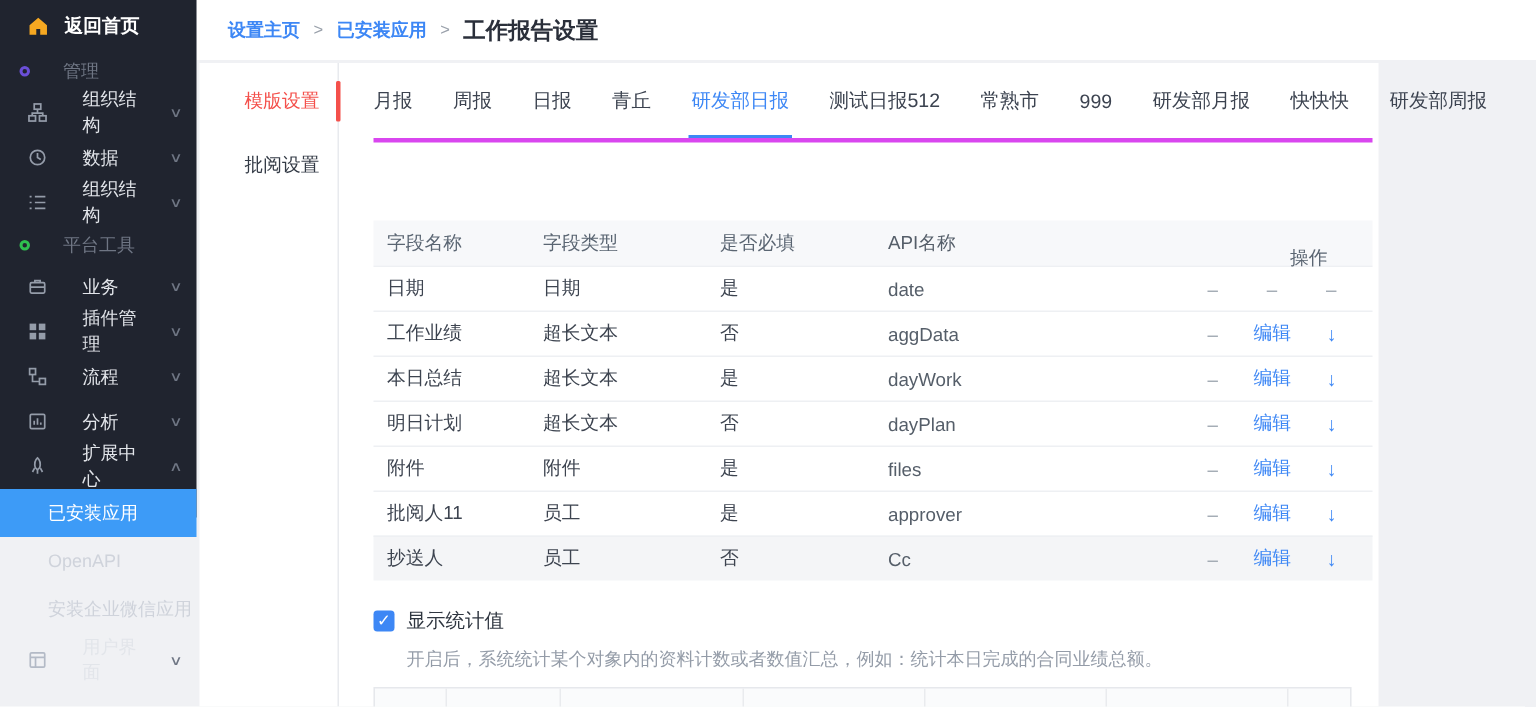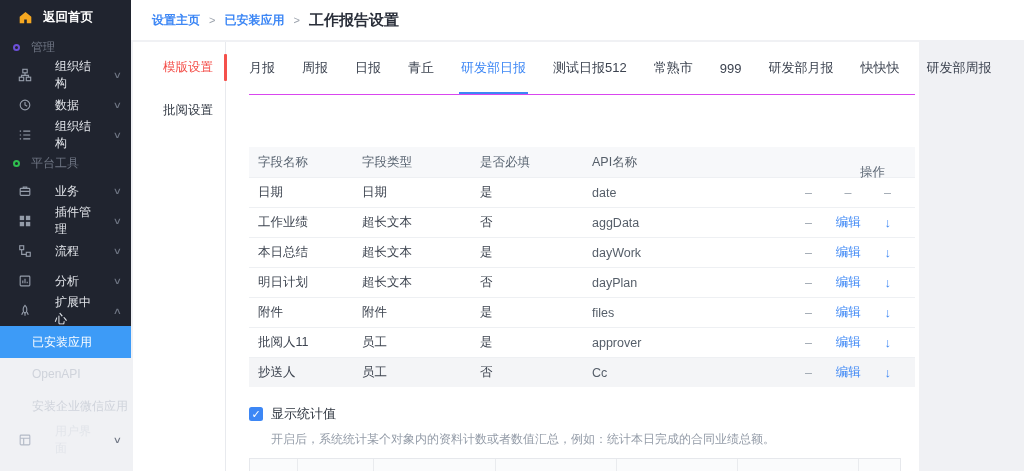--- a/index.html
+++ b/index.html
@@ -2,21 +2,21 @@
 <html><head>
 <meta charset="utf-8">
 <style>
   * { margin:0; padding:0; box-sizing:border-box; }
   html,body { width:1024px; height:471px; overflow:hidden; }
   body { font-family:"Liberation Sans","DejaVu Sans",sans-serif; background:#f0f1f4; position:relative; font-size:13px; color:#3c4350; }
 
   
   .sidebar { position:absolute; left:0; top:0; width:131px; height:345px; background:#20242f; color:#dfe2e8; z-index:5; }
   .home-row { height:34px; display:flex; align-items:center; padding-left:18px; gap:10px; color:#fff; font-size:12.5px; font-weight:600; cursor:pointer; }
-  .group-label { height:26px; display:flex; align-items:center; gap:11px; padding-left:13px; color:#6f7684; font-size:12px; }
+  .group-label { height:26px; display:flex; align-items:center; gap:22px; padding-left:13px; color:#6f7684; font-size:12px; }
   .ring { width:7px; height:7px; border-radius:50%; border:2px solid #6b4fd8; display:inline-block; }
   .ring.green { border-color:#2fbf4f; }
   .side-item { height:30px; display:flex; align-items:center; gap:23px; padding:0 10px 0 18px; font-size:12px; color:#e2e5ea; cursor:pointer; }
   .side-item .icn { width:14px; height:14px; display:inline-flex; align-items:center; justify-content:center; opacity:.85; }
   .side-item .chev { margin-left:auto; color:#6f7684; font-size:9px; transform:scaleX(1.4); }
   .sub-item { height:32px; display:flex; align-items:center; padding-left:32px; font-size:12px; color:#cfd3db; cursor:pointer; }
   .sub-item.active { background:#3d9bf7; color:#fff; }
 
   
   .topbar { position:absolute; left:131px; top:0; right:0; height:40px; background:#fff; display:flex; align-items:center; padding-left:21px; gap:9px; }
@@ -27,21 +27,21 @@
   
   .card { position:absolute; left:133px; top:42px; width:786px; height:429px; background:#fff; display:flex; }
   .inner-menu { width:93px; border-right:1px solid #e8eaee; padding-top:4px; flex-shrink:0; }
   .inner-item { height:43px; display:flex; align-items:center; justify-content:flex-end; padding-right:12px; font-size:12.5px; color:#333a45; cursor:pointer; position:relative; }
   .inner-item.active { color:#f4504b; }
   .inner-item.active::after { content:""; position:absolute; right:-2px; top:8px; width:3px; height:27px; background:#f4504b; border-radius:1px; }
 
   .panel { flex:1; padding:0 4px 0 23px; min-width:0; }
 
   
-  .tabs { height:53px; display:flex; align-items:center; gap:27px; border-bottom:1px solid #d946ef; }
+  .tabs { height:53px; display:flex; align-items:center; gap:27px; border-bottom:3px solid #d946ef; }
   .tab { font-size:13px; color:#3c4350; cursor:pointer; position:relative; height:100%; display:flex; align-items:center; white-space:nowrap; }
   .tab.active { color:#3d87f5; }
   .tab.active::after { content:""; position:absolute; left:-2px; right:-2px; bottom:0; height:2px; background:#3d87f5; }
 
   
   .table { margin-top:52px; }
   .tr { display:flex; align-items:center; height:30px; font-size:12.5px; }
   .tr.head { background:#f7f8fa; color:#5a6572; }
   .tr.body-row { border-top:1px solid #eef0f3; color:#3d4450;align-items:center; }
   .tr.body-row:first-of-type { border-top:none; }

